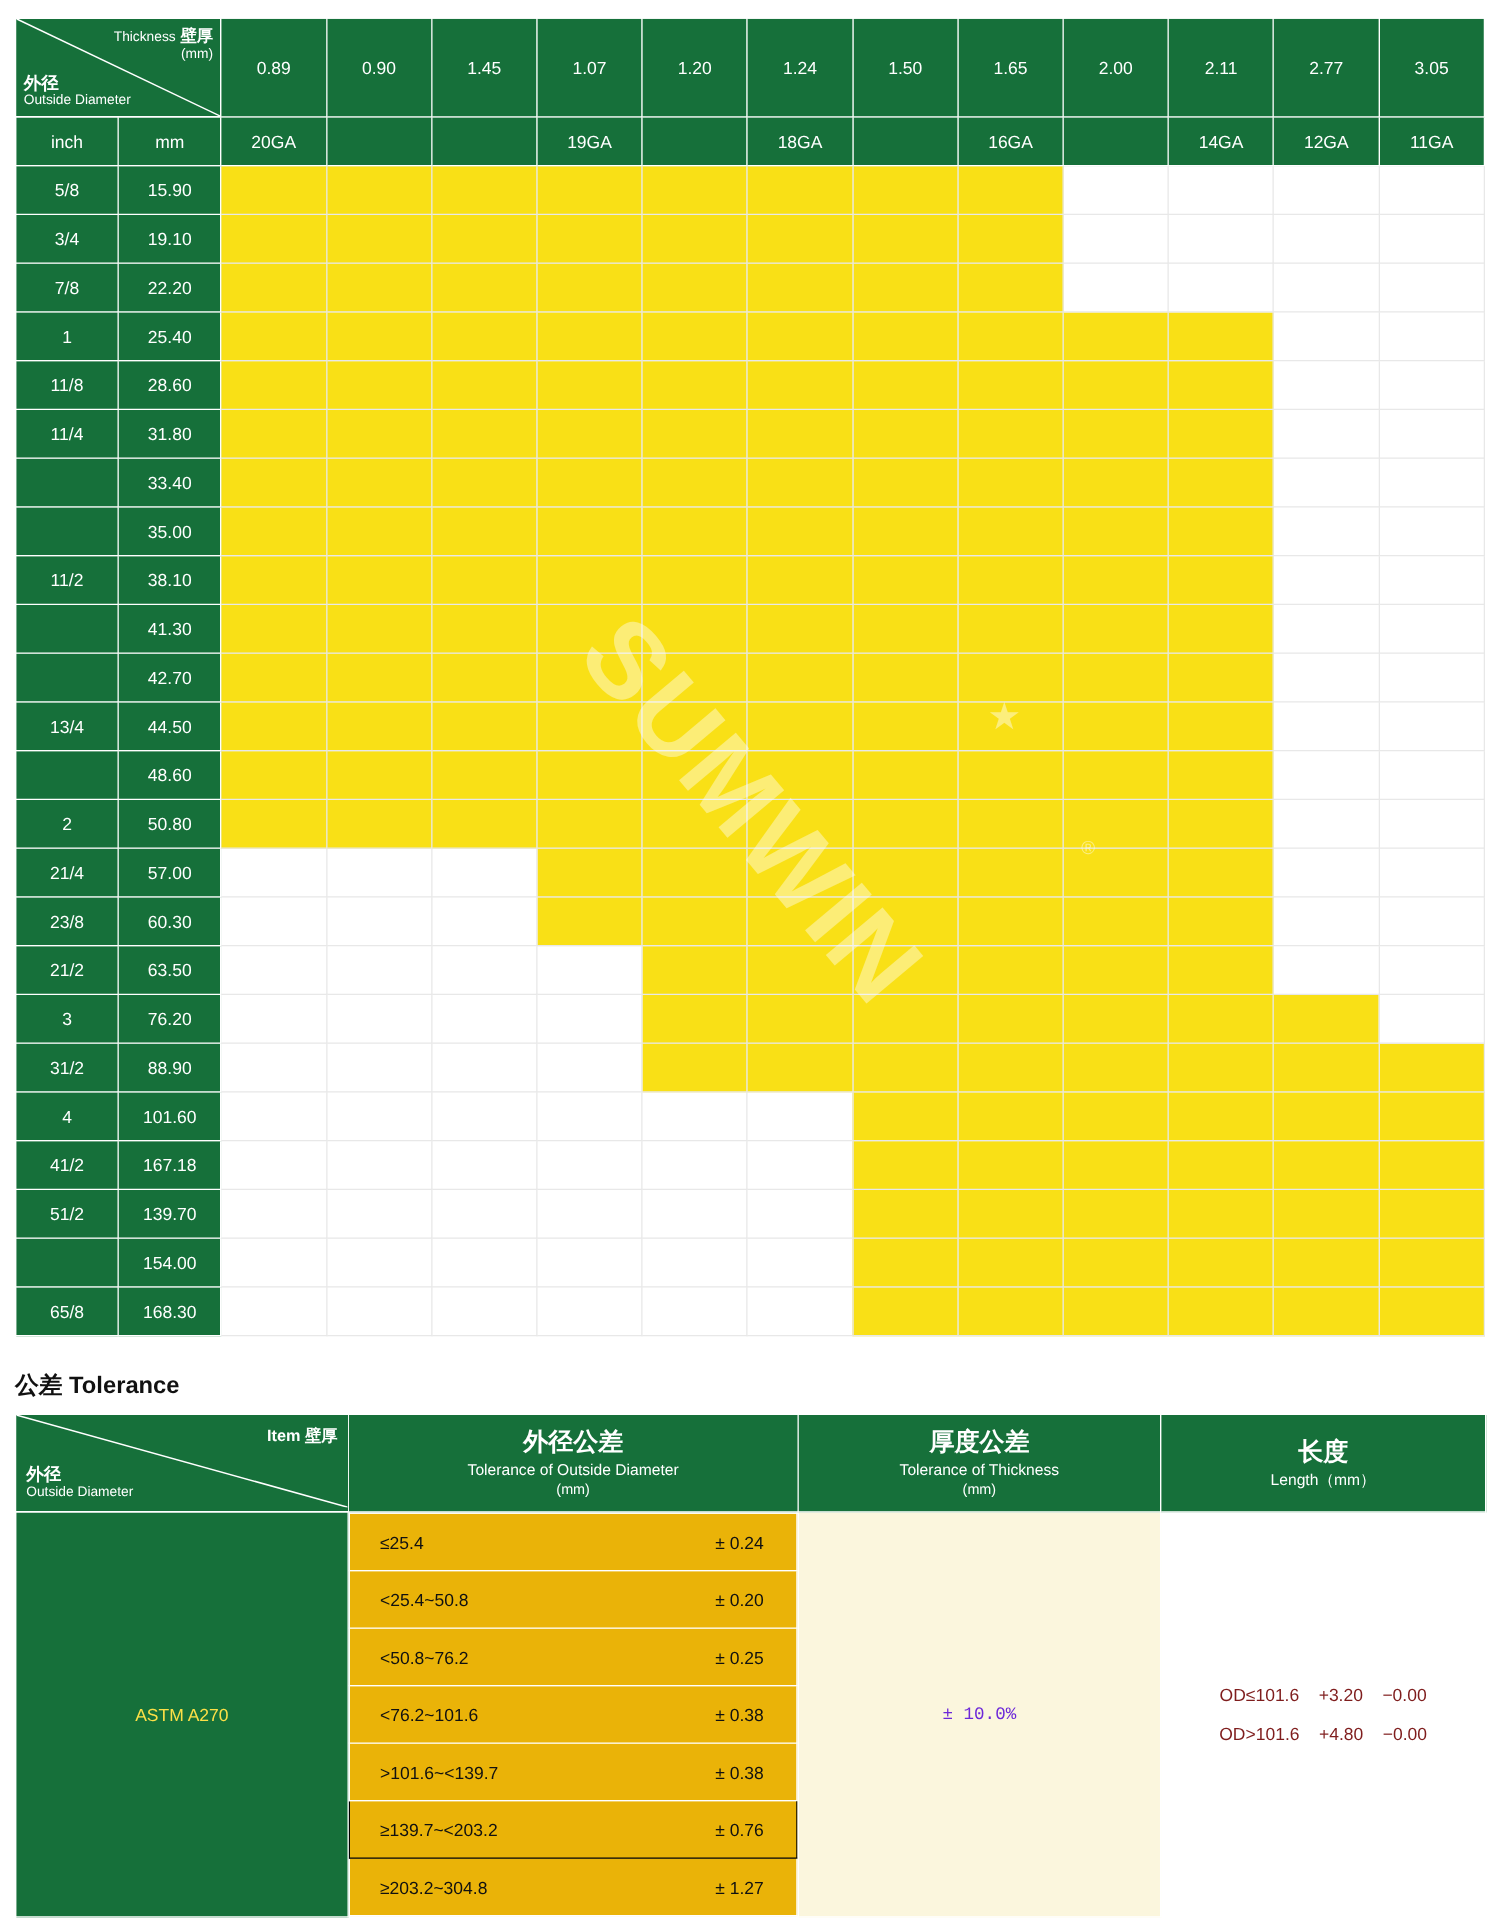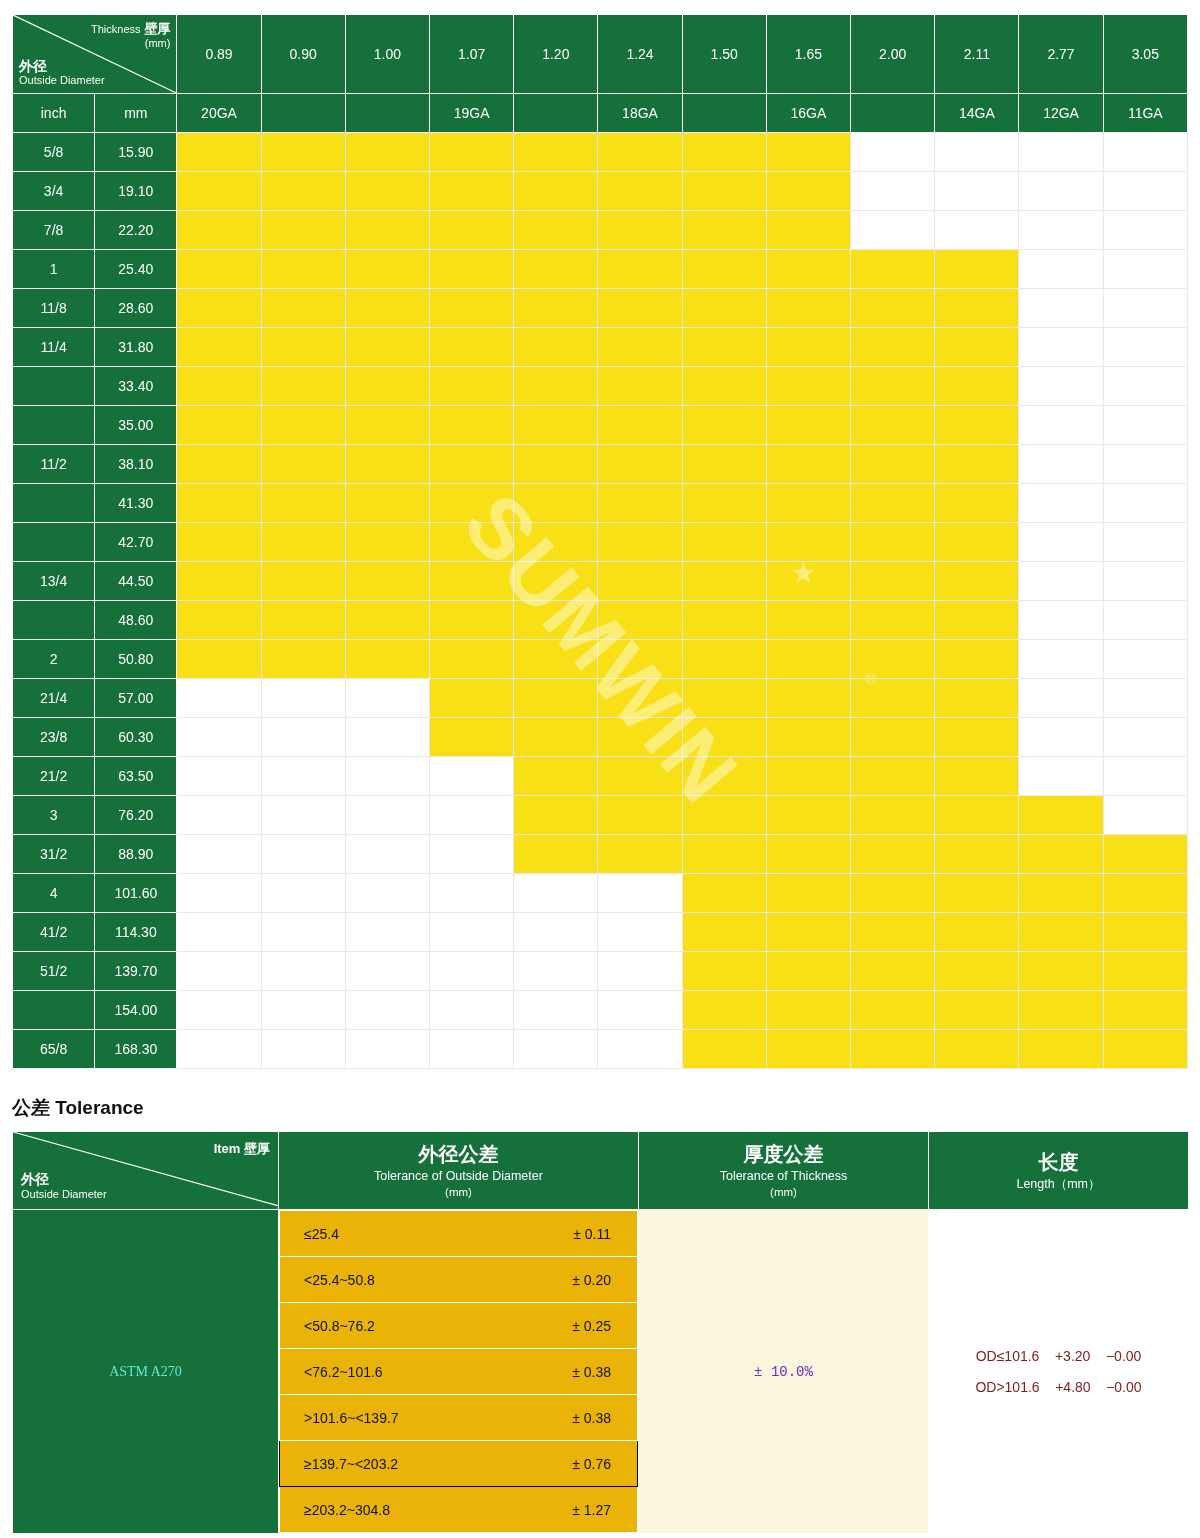--- a/index.html
+++ b/index.html
@@ -123,23 +123,22 @@
     background: #16703a;
     color: #fff;
     line-height: 1.35;
     padding: 8px 4px !important;
   }
   .tol-hdr .cn { font-size: 20px; font-weight: bold; display: block; }
   .tol-hdr .en { font-size: 12.5px; display: block; }
   .tol-hdr .unit { font-size: 11.5px; display: block; }
   .tol-astm {
     background: #16703a;
-    color: #5eead4;
+    color: #fde047;
     font-size: 15px;
-    font-family: Liberation Serif, serif;
   }
   .tol-cell {
     background: #eab308;
     color: #111;
     height: 45px;
   }
   .tol-row-inner {
     display: flex;
     align-items: center;
     justify-content: space-between;
@@ -226,21 +225,21 @@
               <line x1="0" y1="0" x2="164" y2="78" stroke="#ffffff" stroke-width="1.2"></line>
             </svg>
             <div class="th-label"><span class="en">Thickness</span> <span class="cn">壁厚</span><div class="unit">(mm)</div></div>
             <div class="od-label">
               <div class="cn">外径</div>
               <div class="en">Outside Diameter</div>
             </div>
           </td>
           <td class="hdr">0.89</td>
           <td class="hdr">0.90</td>
-          <td class="hdr">1.00</td>
+          <td class="hdr">1.45</td>
           <td class="hdr">1.07</td>
           <td class="hdr">1.20</td>
           <td class="hdr">1.24</td>
           <td class="hdr">1.50</td>
           <td class="hdr">1.65</td>
           <td class="hdr">2.00</td>
           <td class="hdr">2.11</td>
           <td class="hdr">2.77</td>
           <td class="hdr">3.05</td>
         </tr>
@@ -575,21 +574,21 @@
           <td class="cell-off"></td>
           <td class="cell-on"></td>
           <td class="cell-on"></td>
           <td class="cell-on"></td>
           <td class="cell-on"></td>
           <td class="cell-on"></td>
           <td class="cell-on"></td>
         </tr>
         <tr>
           <td class="hdr">41/2</td>
-          <td class="hdr">114.30</td>
+          <td class="hdr">167.18</td>
           <td class="cell-off"></td>
           <td class="cell-off"></td>
           <td class="cell-off"></td>
           <td class="cell-off"></td>
           <td class="cell-off"></td>
           <td class="cell-off"></td>
           <td class="cell-on"></td>
           <td class="cell-on"></td>
           <td class="cell-on"></td>
           <td class="cell-on"></td>
@@ -691,21 +690,21 @@
       </tr>
       <tr>
         <td class="tol-astm">ASTM A270</td>
         <td style="padding:0">
           <table style="border-collapse:collapse;width:100%;table-layout:fixed">
             <tbody id="tol-od-body">
                 <tr>
                   <td class="tol-cell" style="border:1px solid #ffffff">
                     <div class="tol-row-inner">
                       <span>≤25.4</span>
-                      <span>± 0.11</span>
+                      <span>± 0.24</span>
                     </div>
                   </td>
                 </tr>
                 <tr>
                   <td class="tol-cell" style="border:1px solid #ffffff">
                     <div class="tol-row-inner">
                       <span>&lt;25.4~50.8</span>
                       <span>± 0.20</span>
                     </div>
                   </td>

